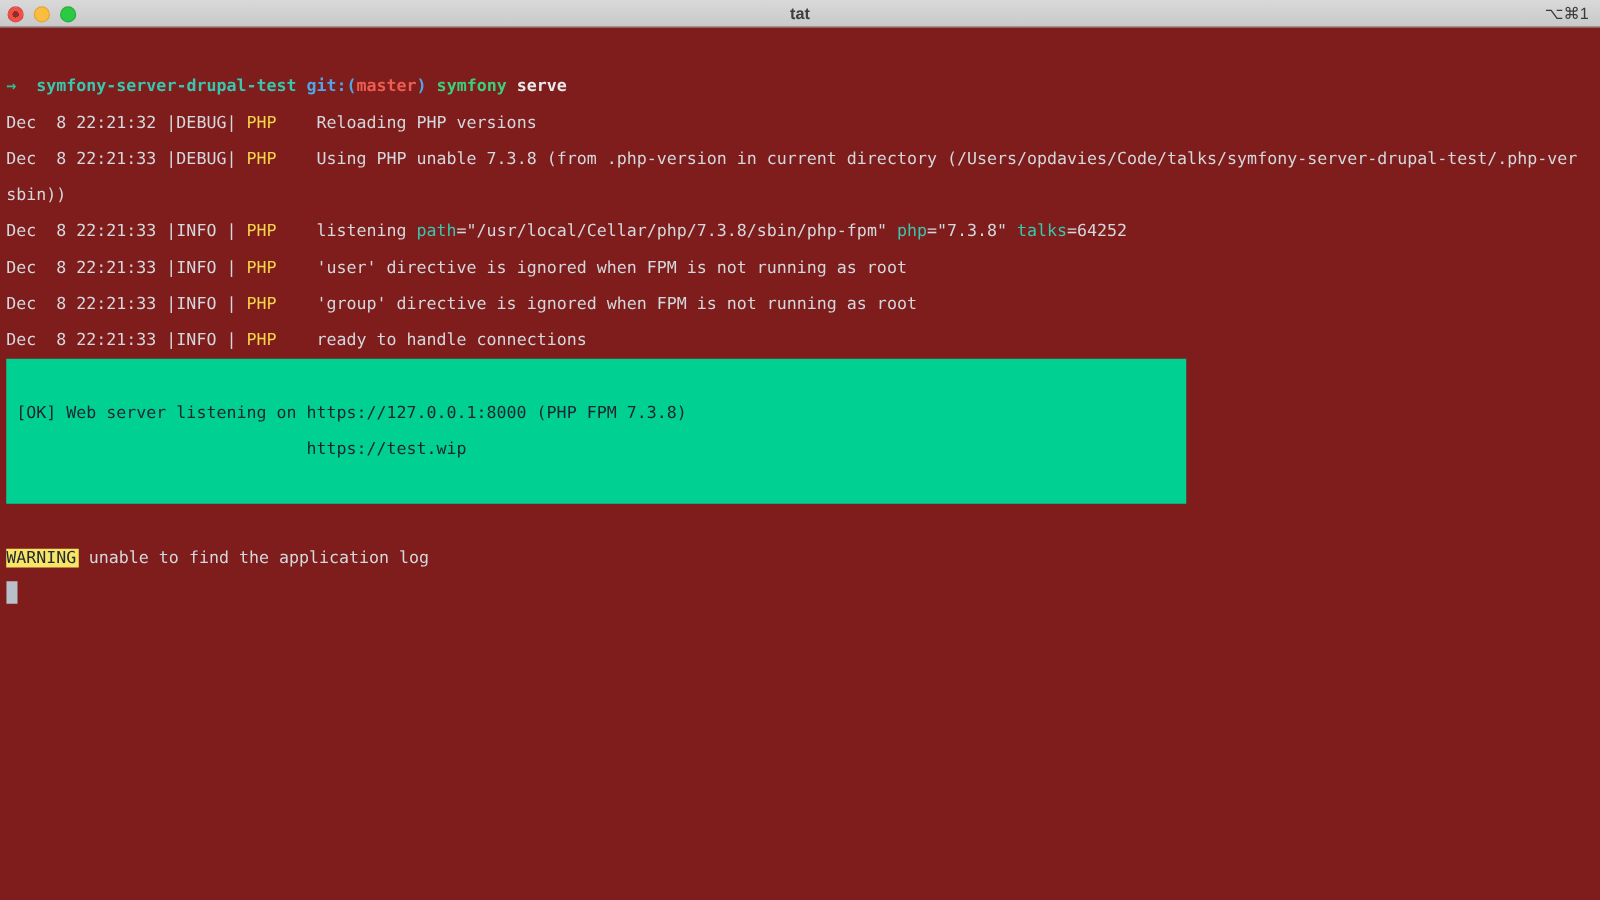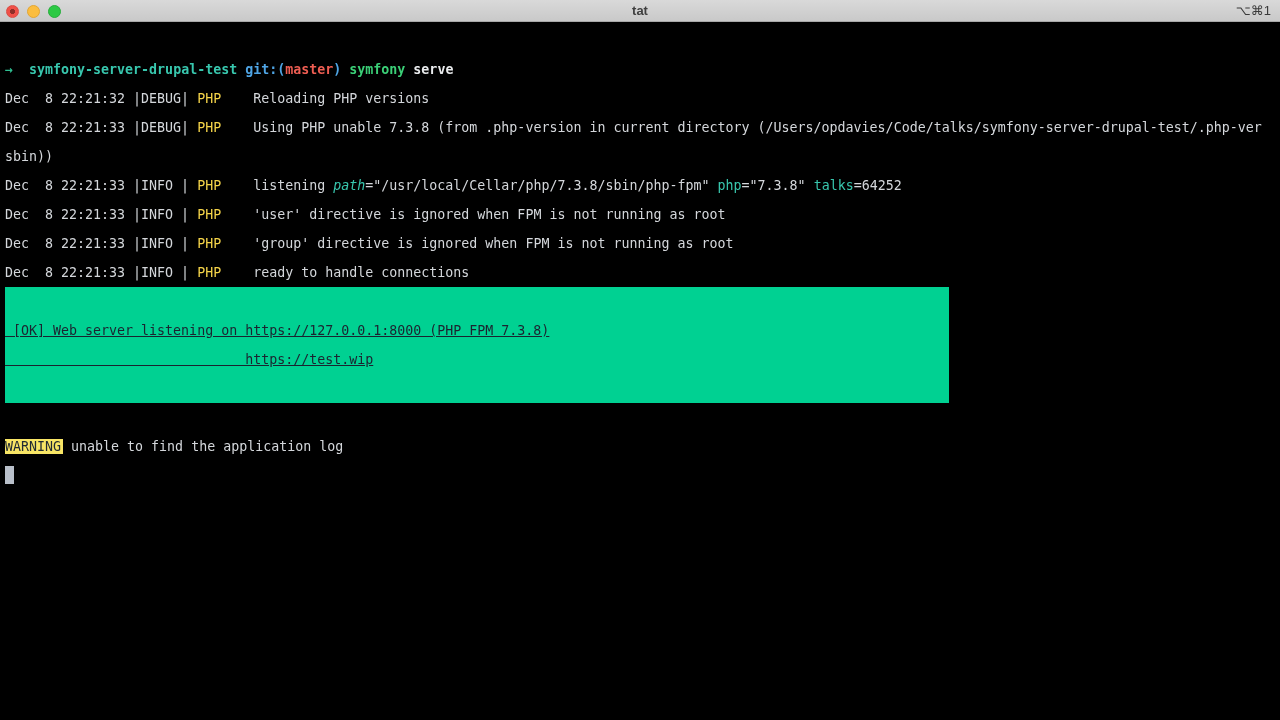--- a/index.html
+++ b/index.html
@@ -1,19 +1,19 @@
 <!DOCTYPE html>
 <html><head>
 <meta charset="utf-8">
 <style>
   * { margin: 0; padding: 0; box-sizing: border-box; }
   html, body { width: 1280px; height: 720px; overflow: hidden; }
   body { font-family: "DejaVu Sans Mono", monospace; background: #222a33; }
 
-  .window { position: relative; width: 1280px; height: 720px; background: #000000; overflow: hidden; }
+  .window { position: relative; width: 1280px; height: 720px; background: #7f1d1d; overflow: hidden; }
 
   
   .titlebar {
     position: absolute; top: 0; left: 0; right: 0; height: 22px;
     background: linear-gradient(#d9d9d9, #c9c9c9);
     border-bottom: 1px solid #a8a8a8;
   }
   .traffic { position: absolute; top: 5px; left: 6px; display: flex; gap: 8px; }
   .light { width: 13px; height: 13px; border-radius: 50%; cursor: default; }
   .light.red   { background: radial-gradient(circle at 50% 50%, #8e2f28 0 2.5px, #f05048 2.6px); border: 1px solid #d94b43; }
@@ -75,25 +75,25 @@
     </div>
     <div class="win-title">tat</div>
     <div class="win-right">⌥⌘1</div>
   </div>
 
   <div class="terminal" id="terminal">
       <div class="tline"><span class="b" style="color: rgb(47, 191, 146);">→</span><span>  </span><span class="b" style="color: rgb(56, 199, 174);">symfony-server-drupal-test</span><span> </span><span class="b" style="color: rgb(79, 165, 229);">git:(</span><span class="b" style="color: rgb(238, 93, 82);">master</span><span class="b" style="color: rgb(79, 165, 229);">)</span><span> </span><span class="b" style="color: rgb(59, 208, 119);">symfony</span><span> </span><span class="b" style="color: rgb(232, 234, 236);">serve</span></div>
       <div class="tline"><span>Dec  8 22:21:32 |DEBUG| </span><span style="color: rgb(245, 212, 73);">PHP</span><span>    Reloading PHP versions</span></div>
       <div class="tline"><span>Dec  8 22:21:33 |DEBUG| </span><span style="color: rgb(245, 212, 73);">PHP</span><span>    Using PHP unable 7.3.8 (from .php-version in current directory (/Users/opdavies/Code/talks/symfony-server-drupal-test/.php-ver</span></div>
       <div class="tline"><span>sbin))</span></div>
-      <div class="tline"><span>Dec  8 22:21:33 |INFO | </span><span style="color: rgb(245, 212, 73);">PHP</span><span>    listening </span><span style="color: rgb(56, 199, 174); font-style: italic;">path</span><span>="/usr/local/Cellar/php/7.3.8/sbin/php-fpm" </span><span style="color: rgb(56, 199, 174);">php</span><span>="7.3.8" </span><span style="color: rgb(56, 199, 174);">talks</span><span>=64252</span></div>
+      <div class="tline"><span>Dec  8 22:21:33 |INFO | </span><span style="color: rgb(245, 212, 73);">PHP</span><span>    listening </span><span style="color: rgb(56, 199, 174);">path</span><span>="/usr/local/Cellar/php/7.3.8/sbin/php-fpm" </span><span style="color: rgb(56, 199, 174);">php</span><span>="7.3.8" </span><span style="color: rgb(56, 199, 174);">talks</span><span>=64252</span></div>
       <div class="tline"><span>Dec  8 22:21:33 |INFO | </span><span style="color: rgb(245, 212, 73);">PHP</span><span>    'user' directive is ignored when FPM is not running as root</span></div>
       <div class="tline"><span>Dec  8 22:21:33 |INFO | </span><span style="color: rgb(245, 212, 73);">PHP</span><span>    'group' directive is ignored when FPM is not running as root</span></div>
       <div class="tline"><span>Dec  8 22:21:33 |INFO | </span><span style="color: rgb(245, 212, 73);">PHP</span><span>    ready to handle connections</span></div>
-      <div class="okbox" style="background: rgb(0, 209, 146); color: rgb(27, 36, 48); text-decoration: underline;">
+      <div class="okbox" style="background: rgb(0, 209, 146); color: rgb(27, 36, 48);">
         <div class="boxline"></div>
         <div class="boxline"> [OK] Web server listening on https://127.0.0.1:8000 (PHP FPM 7.3.8)</div>
         <div class="boxline">                              https://test.wip</div>
         <div class="boxline"></div>
       </div>
       <div class="tline"></div>
       <div class="tline"><span class="warnbadge" style="background: rgb(248, 229, 101); color: rgb(34, 42, 51);">WARNING</span><span> unable to find the application log</span></div>
       <div class="tline"><span class="cursor-block" style="background: rgb(185, 192, 202);"></span></div>
     </div>
 

